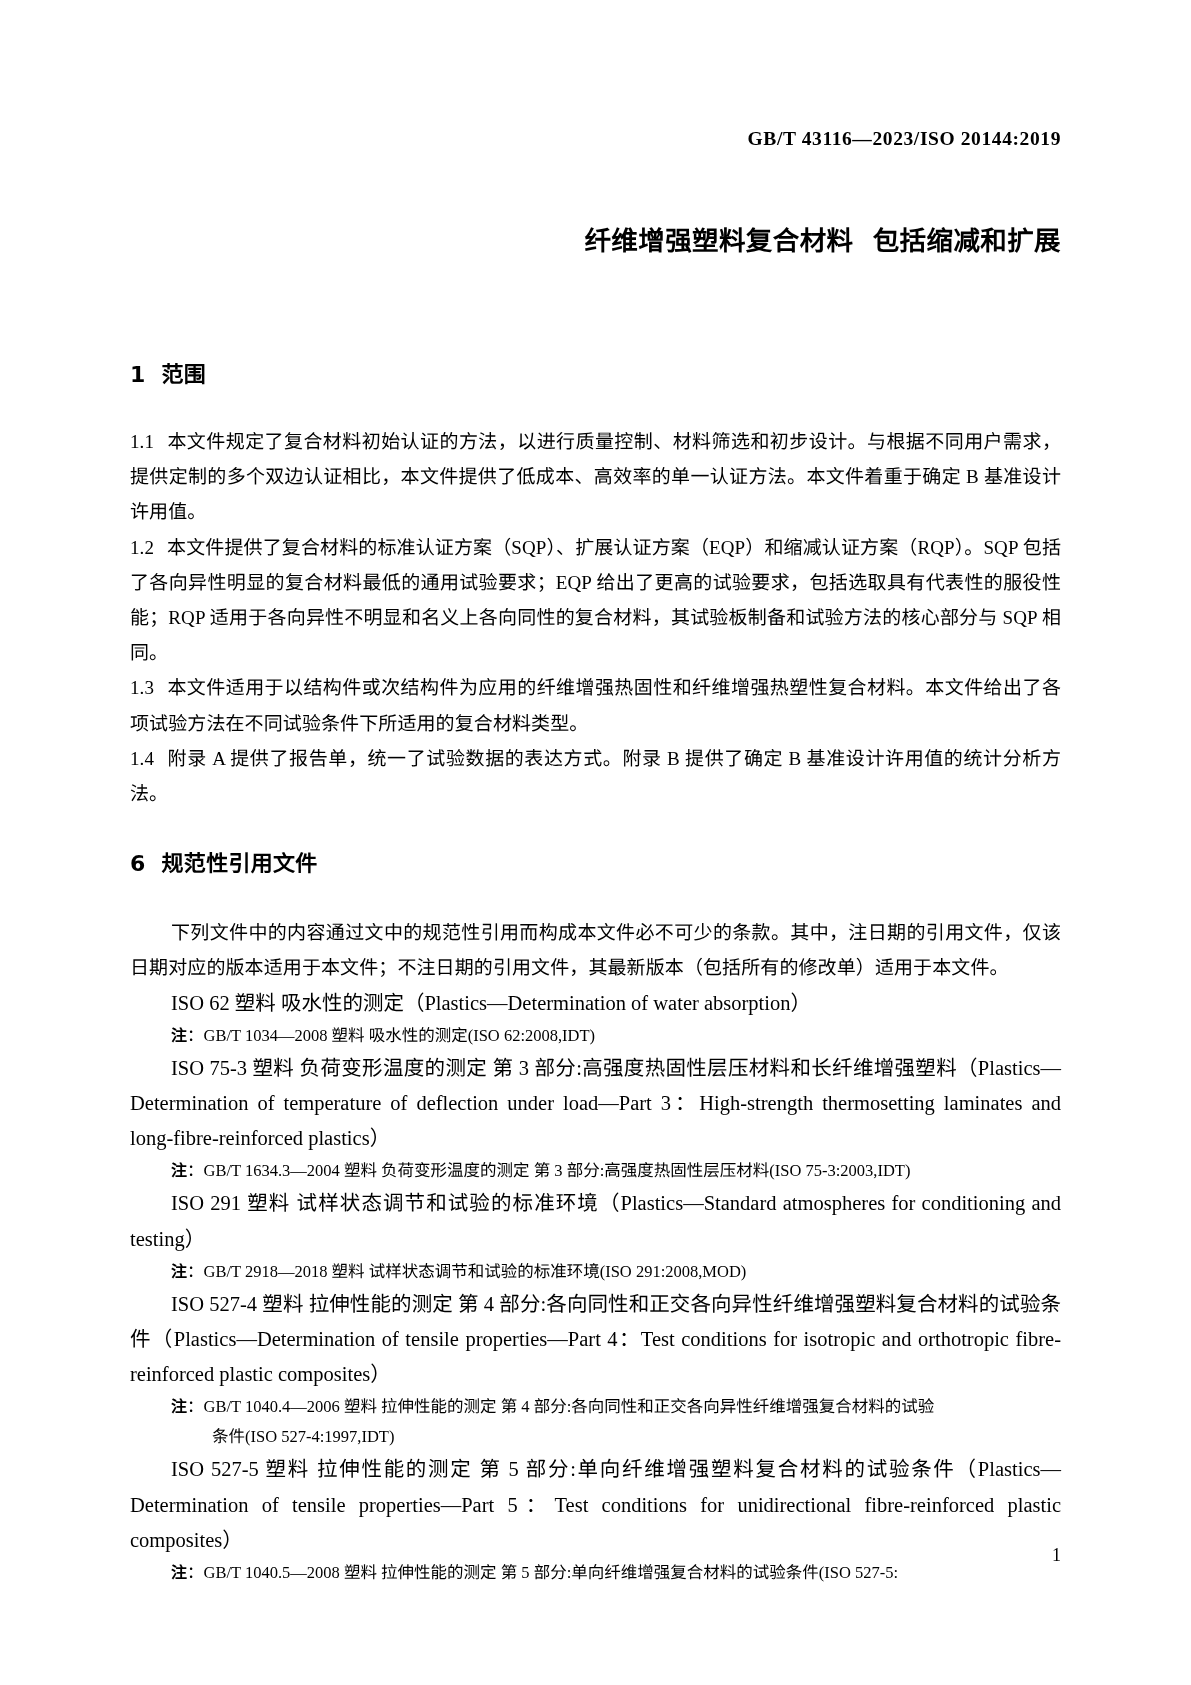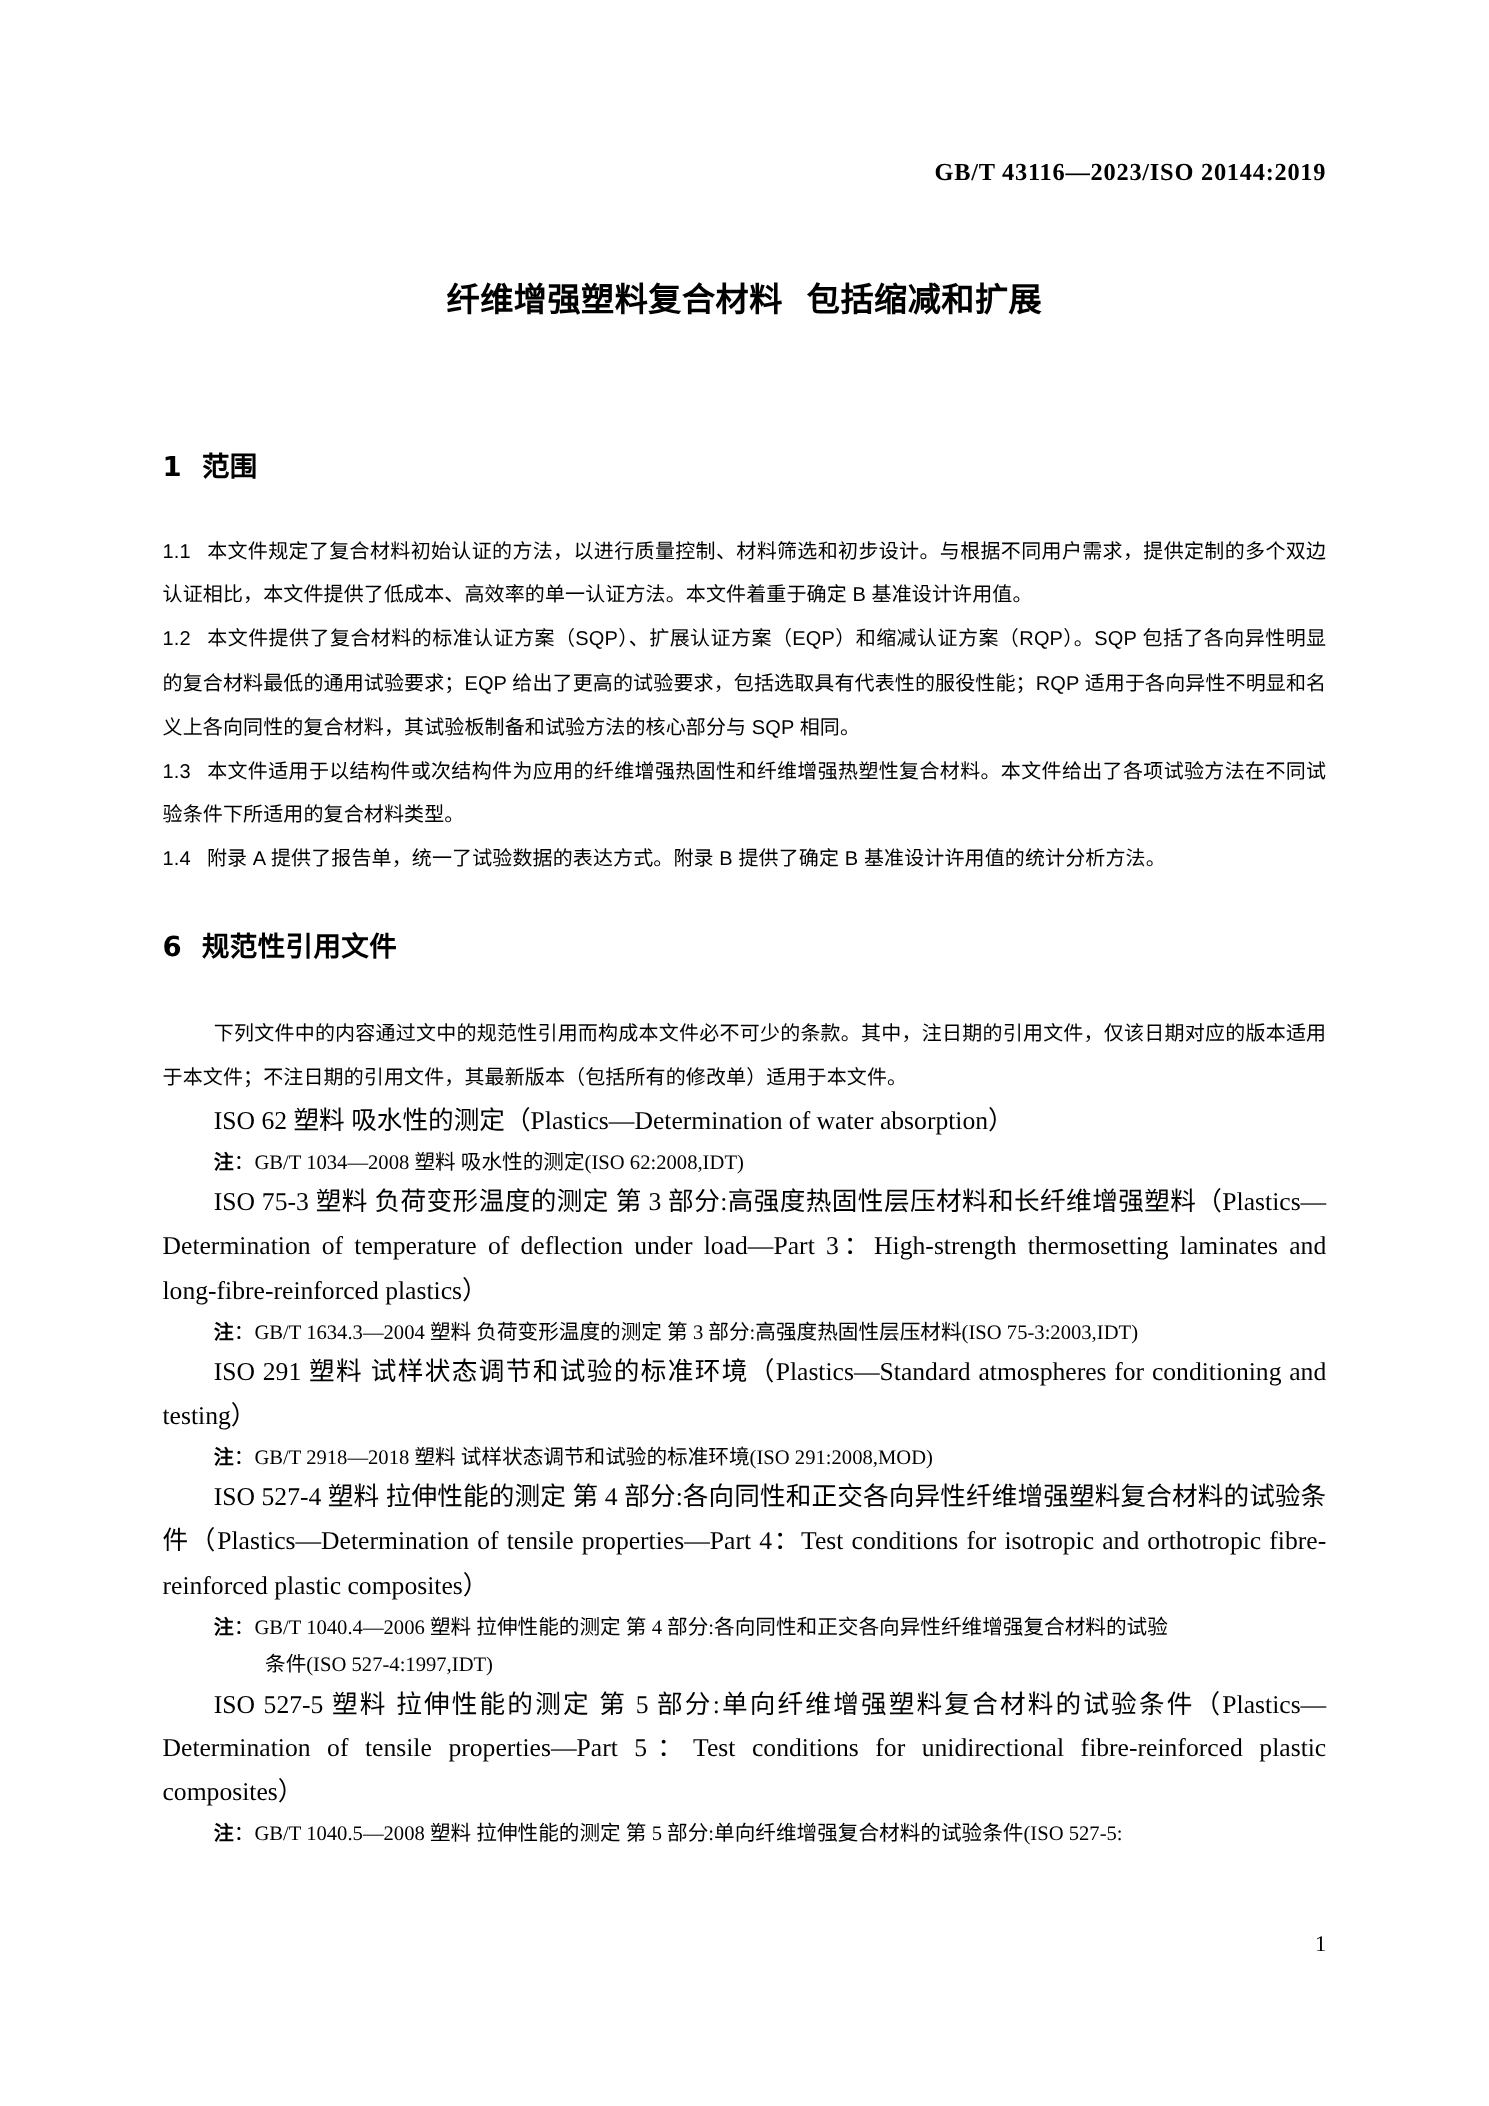--- a/index.html
+++ b/index.html
@@ -36,21 +36,21 @@
     letter-spacing: 0.6px;
     white-space: nowrap;
   }
 
   
   .doc-title {
     position: absolute;
     top: 218px;
     left: 130px;
     width: 931px;
-    text-align: center;
+    text-align: right;
     font-family: "DejaVu Sans", "Liberation Sans", sans-serif;
     font-weight: bold;
     font-size: 26.5px;
     line-height: 45px;
     letter-spacing: 0.4px;
   }
   .doc-title .tl { display: block; white-space: pre; }
 
   
   .content {
@@ -68,26 +68,26 @@
     line-height: 26px;
     letter-spacing: 0.3px;
     white-space: pre;
   }
   .gap-after-heading { height: 36px; }
   .gap-before-heading { height: 40px; }
   .gap-after-heading-2 { height: 38px; }
 
   p.para {
     margin: 0;
-    font-size: 16px;
+    font-size: 19px;
     line-height: 35.2px;
     text-align: justify;
     text-justify: inter-ideograph;
     letter-spacing: 0.1px;
-    font-family: Liberation Sans, sans-serif;
+    font-family: Liberation Serif, serif;
   }
   p.para.indent { text-indent: 41px; }
 
   
   .clause-no { margin-right: 13px; }
 
   
   p.ref-entry {
     margin: 0;
     font-size: 20.5px;

